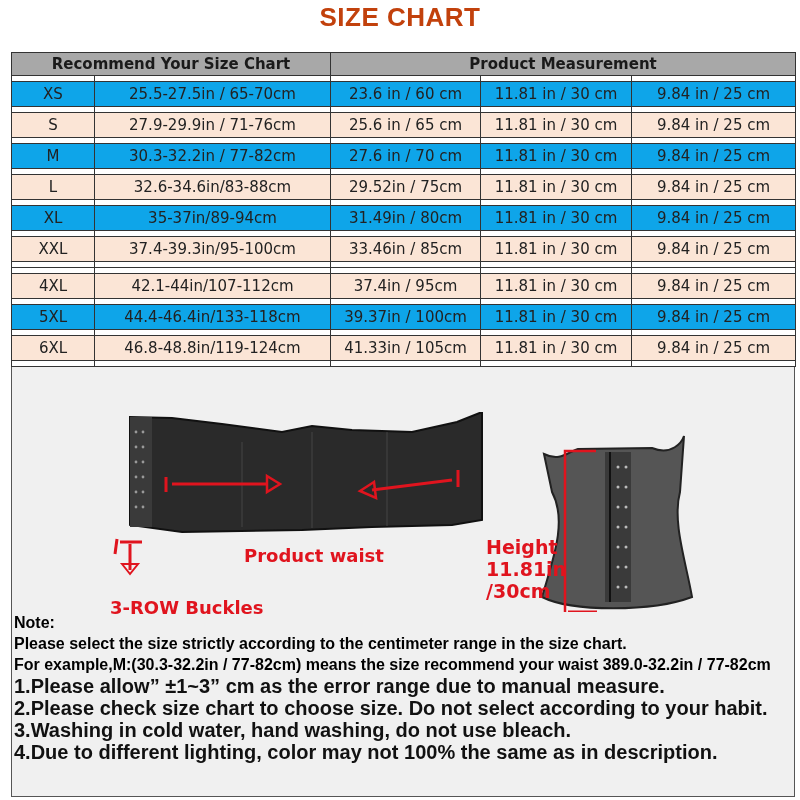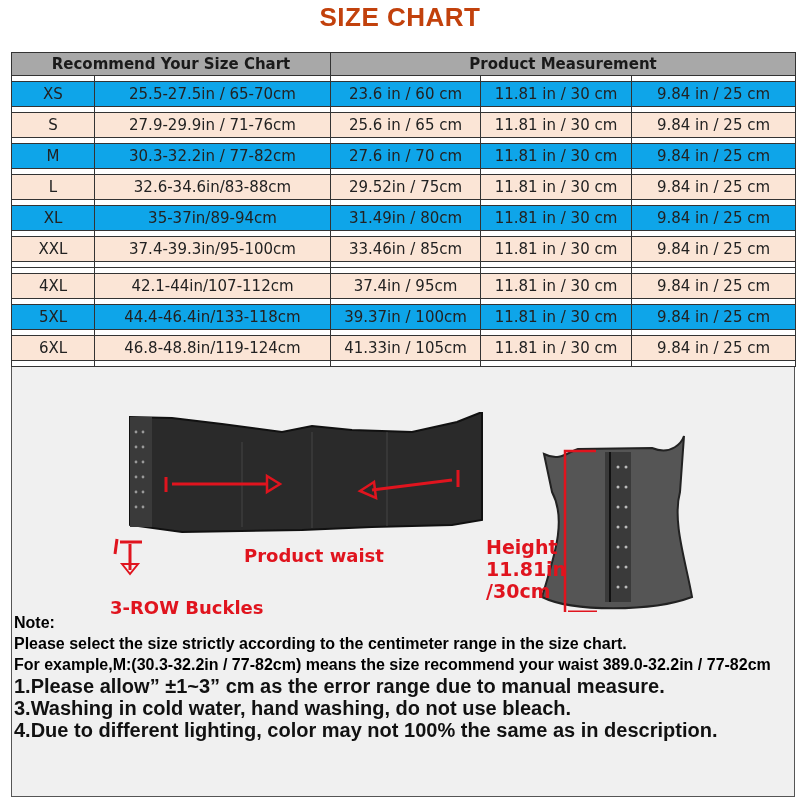--- a/index.html
+++ b/index.html
@@ -253,15 +253,16 @@
     <div>11.81in</div>
     <div>/30cm</div>
   </div>
 </div>
 
 <div class="note-area">
   <div class="red n-line">Note:</div>
   <div class="red n-line">Please select the size strictly according to the centimeter range in the size chart.</div>
   <div class="red n-line">For example,M:(30.3-32.2in / 77-82cm) means the size recommend your waist 389.0-32.2in / 77-82cm</div>
   <div class="b-line">1.Please allow” ±1~3” cm as the error range due to manual measure.</div>
+  <div class="b-line">2.Please check size chart to choose size. Do not select according to your habit.</div>
   <div class="b-line">3.Washing in cold water, hand washing, do not use bleach.</div>
   <div class="b-line">4.Due to different lighting, color may not 100% the same as in description.</div>
 </div>
 
 </body></html>

